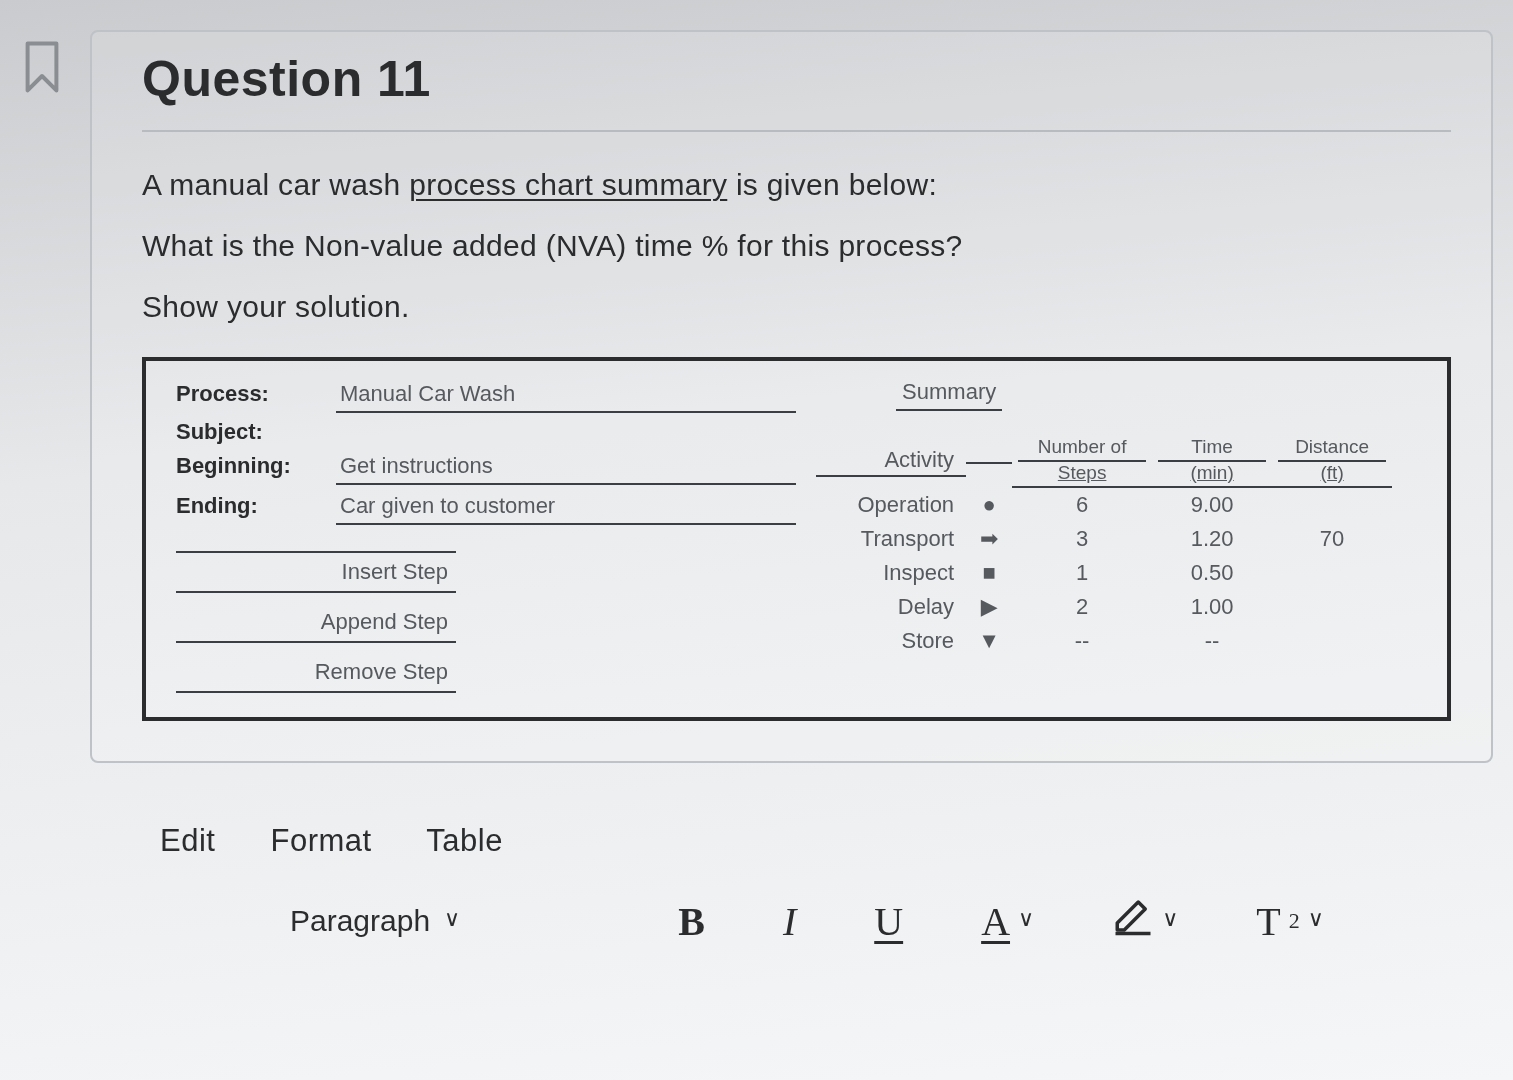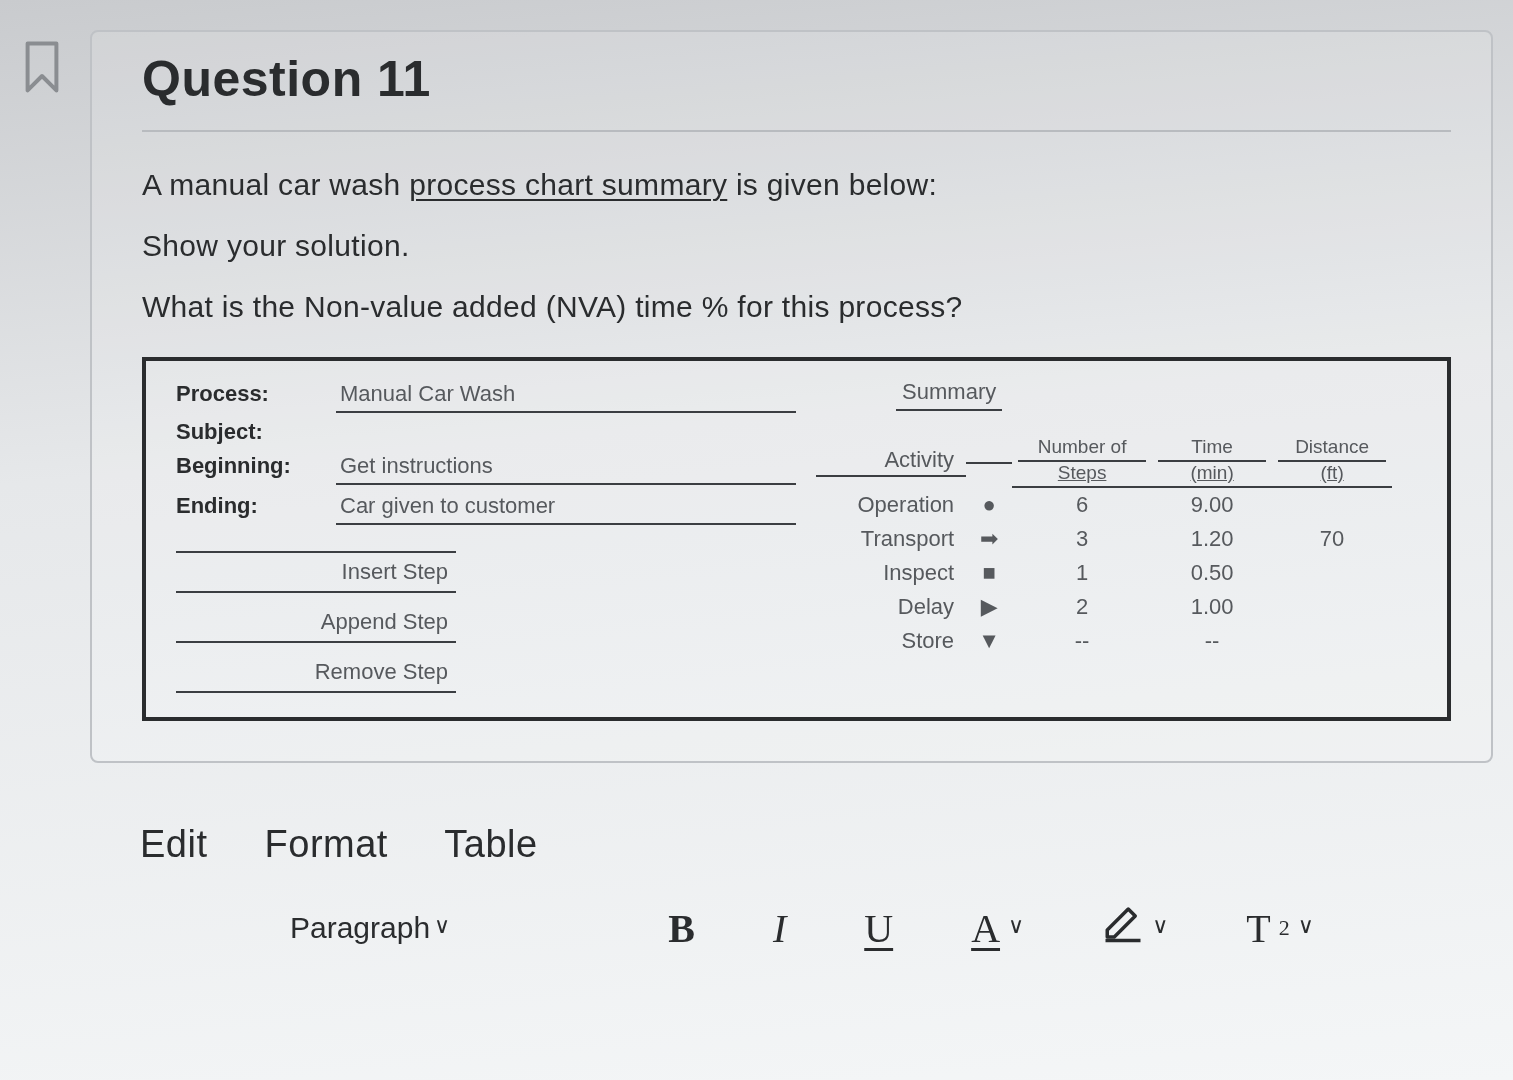--- a/index.html
+++ b/index.html
@@ -95,35 +95,35 @@
   .c-ico { width: 46px; text-align: center; }
   .c-num { width: 140px; text-align: center; }
   .c-time { width: 120px; text-align: center; }
   .c-dist { width: 120px; text-align: center; }
   .sum-head .c-num, .sum-head .c-time, .sum-head .c-dist { font-size: 19px; line-height: 1.1; }
   .sub1 { display:block; }
   .sub2 { display:block; border-top:2px solid #3b3e42; margin-top:2px; padding-top:1px;text-decoration:underline;}
 
   
   .editor-area { margin: 60px 20px 0 140px; }
-  .menu-row { font-size: 38px; color: #2a2c2e; letter-spacing: 0.5px; }
+  .menu-row { font-size: 31px; color: #2a2c2e; letter-spacing: 0.5px; margin-left: 20px; }
   .menu-row span { margin-right: 46px; }
   .toolbar {
     margin-top: 36px;
     display: flex;
     align-items: center;
     gap: 78px;
     color: #2a2c2e;
   }
   .para-sel {
     font-size: 30px;
     color: #2a2c2e;
     display: inline-flex;
     align-items: center;
-    gap: 4px;
+    gap: 14px;
     margin-left: 150px;
     margin-right: 140px;
   }
   .tb-btn { font-size: 40px; font-family: Georgia, "Times New Roman", serif; display:inline-flex; align-items:center; gap:8px;}
   .tb-b { font-weight: 800; }
   .tb-i { font-style: italic; font-family: Georgia, serif; }
   .tb-u { text-decoration: underline; text-decoration-thickness: 3px; text-underline-offset: 6px; }
   .tb-a { text-decoration: underline; text-decoration-thickness: 3px; text-underline-offset: 6px; }
   .tb-pen svg { width: 42px; height: 42px; }
   .tb-sup { font-family: Georgia, serif; }
@@ -140,22 +140,22 @@
       </svg>
   </span>
 
   <h2 class="q-title">Question 11</h2>
   <hr class="q-divider">
 
   <div class="q-body">
     <p>
       <span>A manual car wash </span><span class="u">process chart summary</span><span> is given below:</span>
     </p>
+    <p>What is the Non-value added (NVA) time % for this process?</p>
     <p>Show your solution.</p>
-    <p>What is the Non-value added (NVA) time % for this process?</p>
 
     <div class="chart-box">
       <div class="chart-left">
         <div class="meta-row">
           <div class="meta-label">Process:</div>
           <div class="meta-value">Manual Car Wash</div>
         </div>
         <div class="meta-row">
           <div class="meta-label">Subject:</div>
         </div>

